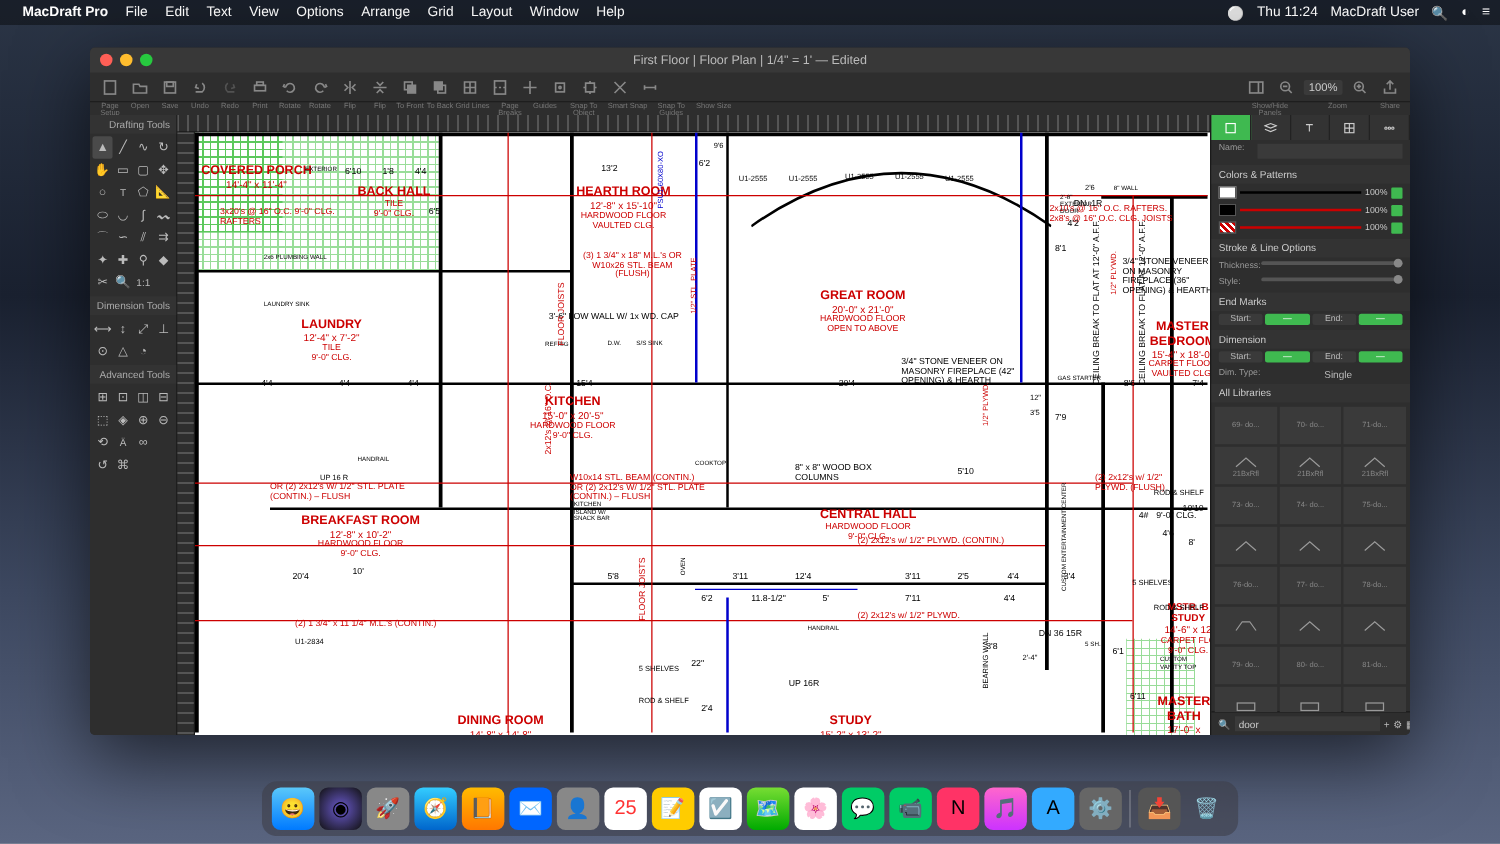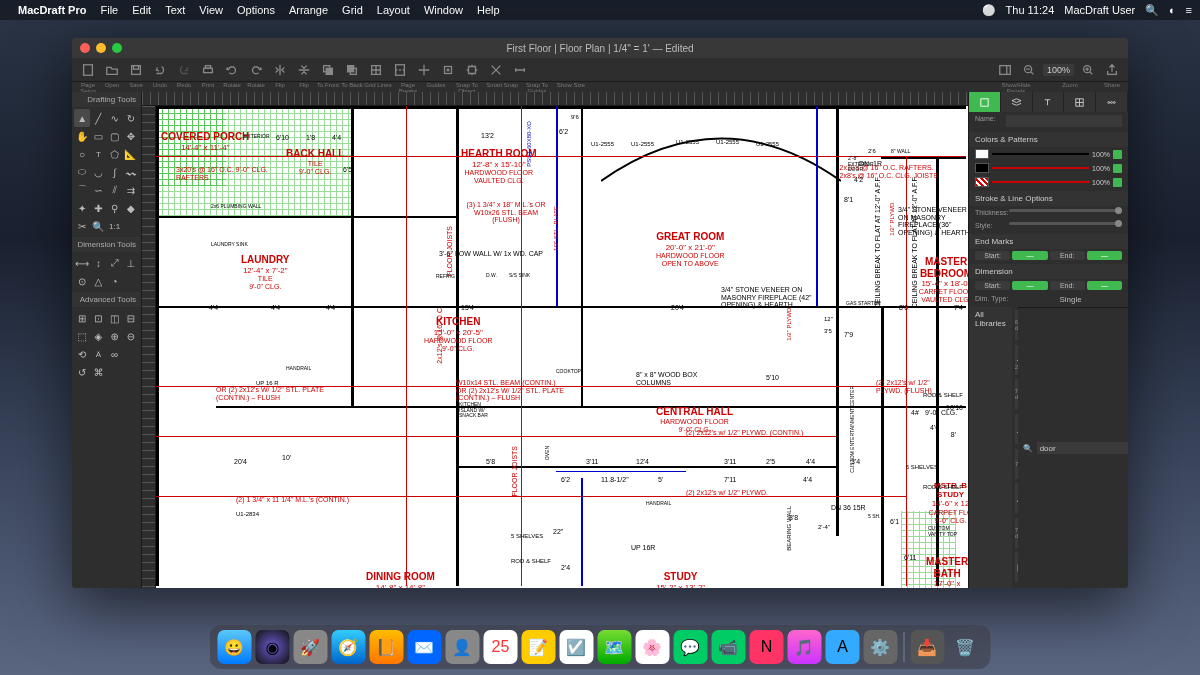--- a/index.html
+++ b/index.html
@@ -86,21 +86,21 @@
 .right .swatch-row { display:flex; align-items:center; gap:3px; padding:2px 6px;}
 .right .sw { width:14px; height:10px; border:1px solid #555;}
 .right .sw-line { flex:1; height:2px; background:#c00;}
 .right .pct { font-size:7px; color:#ccc;}
 .right .chk { width:9px; height:9px; background:#3fb950; border-radius:1px;}
 .right .slider { flex:1; height:3px; background:#555; border-radius:2px; position:relative;}
 .right .slider::after{content:"";position:absolute;right:0;top:-2px;width:7px;height:7px;background:#888;border-radius:50%;}
 .right .seg { display:flex; gap:2px; padding:2px 6px;}
 .right .seg .s { flex:1; background:#3a3a3a; text-align:center; font-size:7px; padding:1px 0; border-radius:2px;}
 .right .seg .s.on { background:#3fb950; color:#fff;}
-.right .lib { flex:1; display:flex; min-height:0;}
+.right .lib { flex:1; display:flex; flex-direction:column; min-height:0;}
 .right .lib-head { background:#333; padding:3px 6px; font-size:8px; color:#ccc;}
 .right .lib-grid { flex:1; overflow:auto; display:grid; grid-template-columns:repeat(3,1fr); gap:2px; padding:3px; }
 .right .lib-cell { background:#3a3a3a; height:30px; display:flex; flex-direction:column; align-items:center; justify-content:center; font-size:6px; color:#888;}
 .right .lib-cell svg{width:20px;height:14px;stroke:#999;fill:none;}
 .right .search { padding:3px 6px; display:flex; align-items:center; gap:3px; border-top:1px solid #1a1a1a;}
 .right .search input{ flex:1; background:#3a3a3a; border:none; color:#ccc; font-size:8px; padding:1px 3px; height:12px;}
 
 
 .dock { position:absolute; bottom:6px; left:50%; transform:translateX(-50%); height:44px; background:rgba(60,60,70,0.55); border-radius:12px; padding:4px 8px; display:flex; align-items:center; gap:4px; backdrop-filter:blur(8px);}
 .dock .app { width:34px; height:34px; border-radius:7px; display:flex; align-items:center; justify-content:center; font-size:16px;}
@@ -432,20 +432,26 @@
             </div>
           <div class="room-label" style="left:85px;top:148px">
               <div class="rn">LAUNDRY</div>
               <div class="rd">12'-4" x 7'-2"</div>
               <div class="rf">TILE</div>
               <div class="rf">9'-0" CLG.</div>
             </div>
           <div class="room-label" style="left:268px;top:210px;text-align:center">
               <div class="rn">KITCHEN</div>
               <div class="rd">15'-0" x 20'-5"</div>
+              <div class="rf">HARDWOOD FLOOR</div>
+              <div class="rf">9'-0" CLG.</div>
+            </div>
+          <div class="room-label" style="left:85px;top:305px">
+              <div class="rn">BREAKFAST ROOM</div>
+              <div class="rd">12'-8" x 10'-2"</div>
               <div class="rf">HARDWOOD FLOOR</div>
               <div class="rf">9'-0" CLG.</div>
             </div>
           <div class="room-label" style="left:500px;top:300px">
               <div class="rn">CENTRAL HALL</div>
               <div class="rf">HARDWOOD FLOOR</div>
               <div class="rf">9'-0" CLG.</div>
             </div>
           <div class="room-label" style="left:210px;top:465px">
               <div class="rn">DINING ROOM</div>

